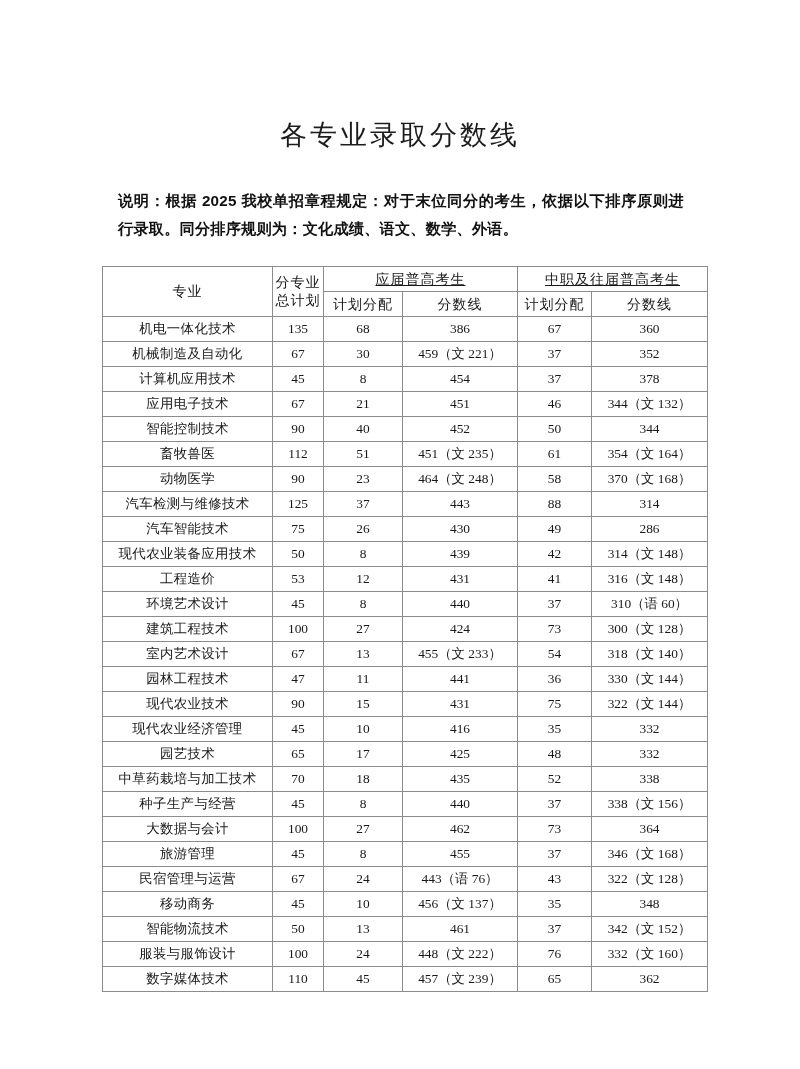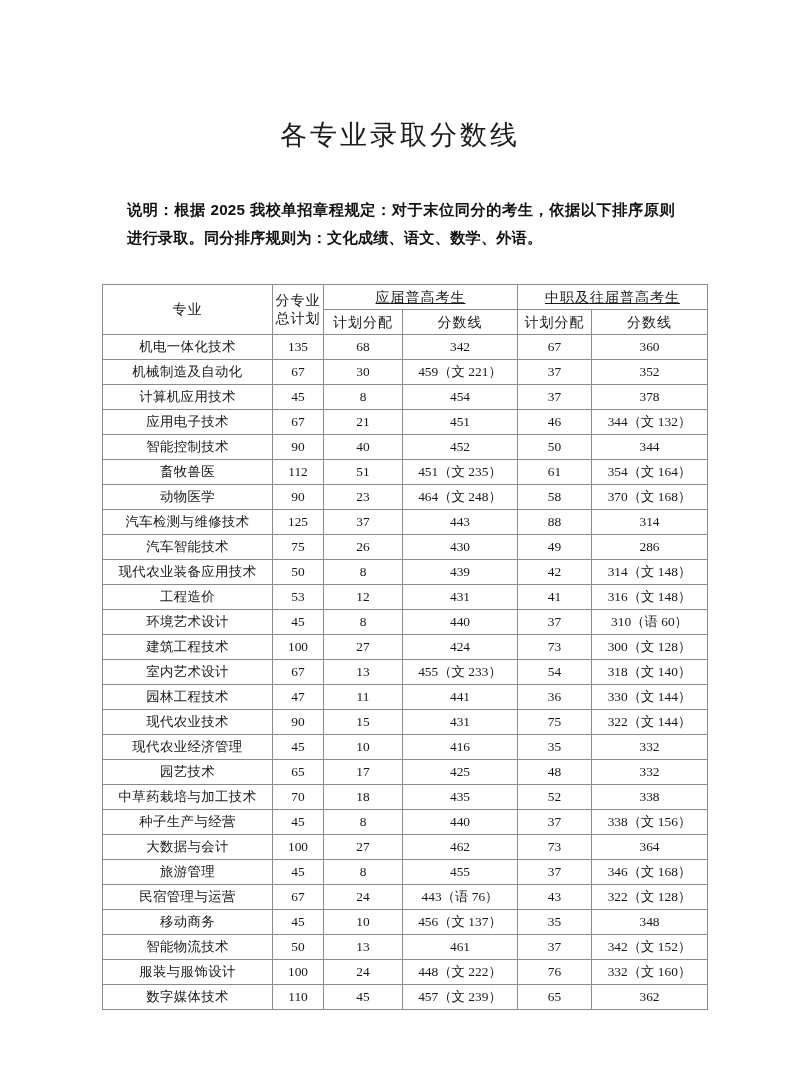--- a/index.html
+++ b/index.html
@@ -26,21 +26,21 @@
     margin: 0;
     padding-top: 117px;
     text-align: center;
     font-family: "Liberation Serif", "DejaVu Serif", serif;
     font-size: 27px;
     font-weight: 400;
     letter-spacing: 3px;
     color: #1c1c1c;
   }
   .doc-note {
-    margin: 13px;
+    margin: 4px;
     padding: 30px 112px 0 114px;
     font-family: "Liberation Sans", "DejaVu Sans", sans-serif;
     font-size: 15.2px;
     font-weight: bold;
     line-height: 1.85;
     text-align: justify;
     color: #111111;
     letter-spacing: 0.2px;
   }
   .table-wrap {
@@ -140,21 +140,21 @@
           <th class="h-sub">分数线</th>
           <th class="h-sub">计划分配</th>
           <th class="h-sub">分数线</th>
         </tr>
       </thead>
       <tbody id="score-body">
           <tr>
             <td class="c-major">机电一体化技术</td>
             <td class="c-num">135</td>
             <td class="c-num">68</td>
-            <td class="c-num">342</td>
+            <td class="c-num">386</td>
             <td class="c-num">67</td>
             <td class="c-num">360</td>
           </tr>
           <tr>
             <td class="c-major">机械制造及自动化</td>
             <td class="c-num">67</td>
             <td class="c-num">30</td>
             <td class="c-num">459（文 221）</td>
             <td class="c-num">37</td>
             <td class="c-num">352</td>

